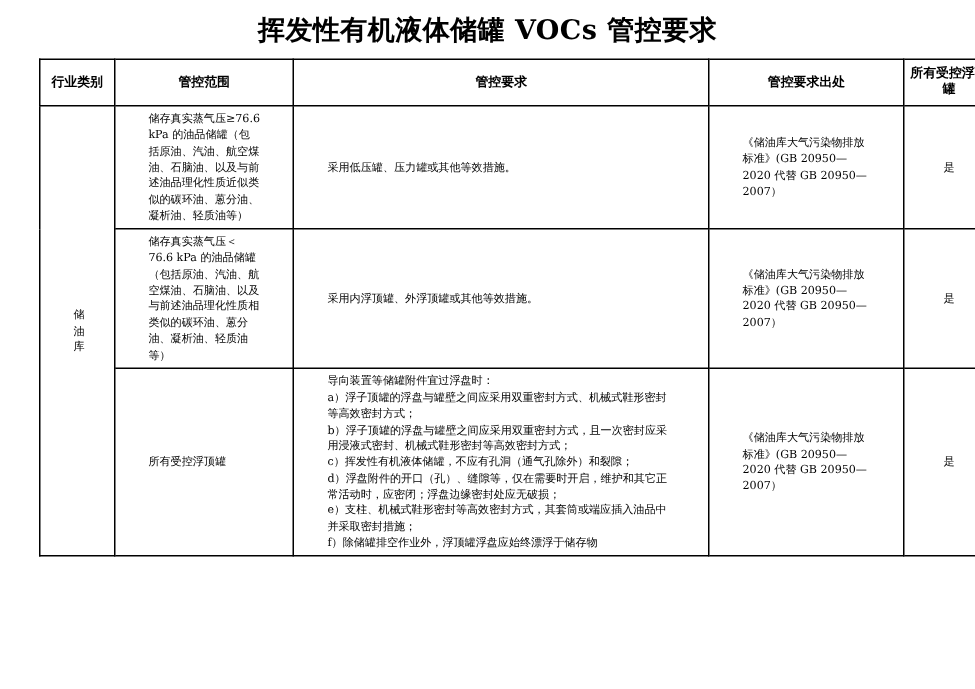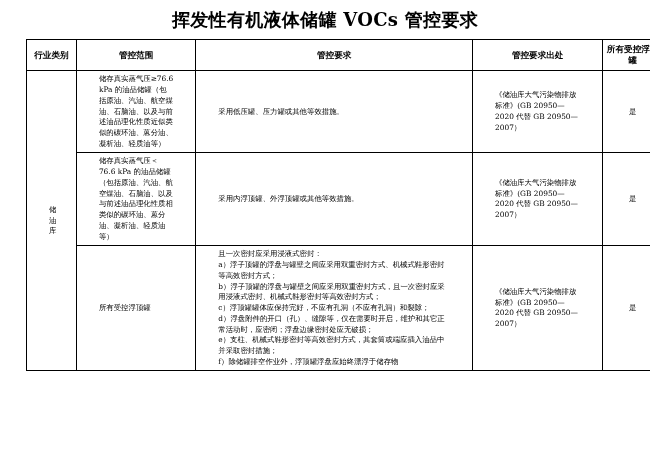--- a/index.html
+++ b/index.html
@@ -131,24 +131,24 @@
       <tr>
         <td class="c-scope">储存真实蒸气压＜76.6 kPa 的油品储罐（包括原油、汽油、航空煤油、石脑油、以及与前述油品理化性质相类似的碳环油、蒽分油、凝析油、轻质油等）</td>
         <td class="c-req">采用内浮顶罐、外浮顶罐或其他等效措施。</td>
         <td class="c-source">《储油库大气污染物排放标准》(GB 20950—2020 代替 GB 20950—2007）</td>
         <td class="c-mandatory">是</td>
       </tr>
       <tr>
         <td class="c-scope">所有受控浮顶罐</td>
         <td class="c-req center-req">
           <div class="req-lines">
-            <p>且一次密封应采用浸液式密封：</p>
+            <p>导向装置等储罐附件宜过浮盘时：</p>
             <p>a）浮子顶罐的浮盘与罐壁之间应采用双重密封方式、机械式鞋形密封等高效密封方式；</p>
             <p>b）浮子顶罐的浮盘与罐壁之间应采用双重密封方式，且一次密封应采用浸液式密封、机械式鞋形密封等高效密封方式；</p>
-            <p>c）浮顶罐罐体应保持完好，不应有孔洞（不应有孔洞）和裂隙；</p>
+            <p>c）挥发性有机液体储罐，不应有孔洞（通气孔除外）和裂隙；</p>
             <p>d）浮盘附件的开口（孔）、缝隙等，仅在需要时开启，维护和其它正常活动时，应密闭；浮盘边缘密封处应无破损；</p>
             <p>e）支柱、机械式鞋形密封等高效密封方式，其套筒或端应插入油品中并采取密封措施；</p>
             <p>f）除储罐排空作业外，浮顶罐浮盘应始终漂浮于储存物</p>
           </div>
         </td>
         <td class="c-source">《储油库大气污染物排放标准》(GB 20950—2020 代替 GB 20950—2007）</td>
         <td class="c-mandatory">是</td>
       </tr>
     </tbody>
   </table>

